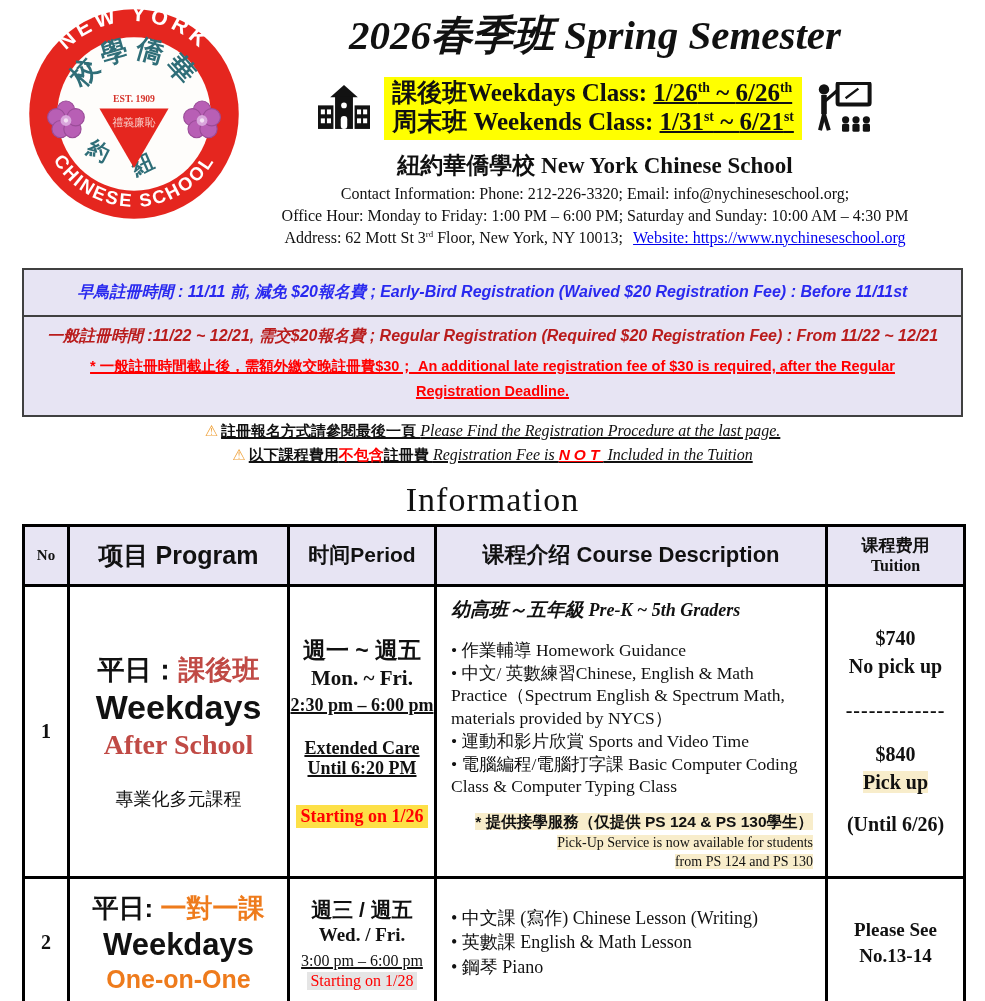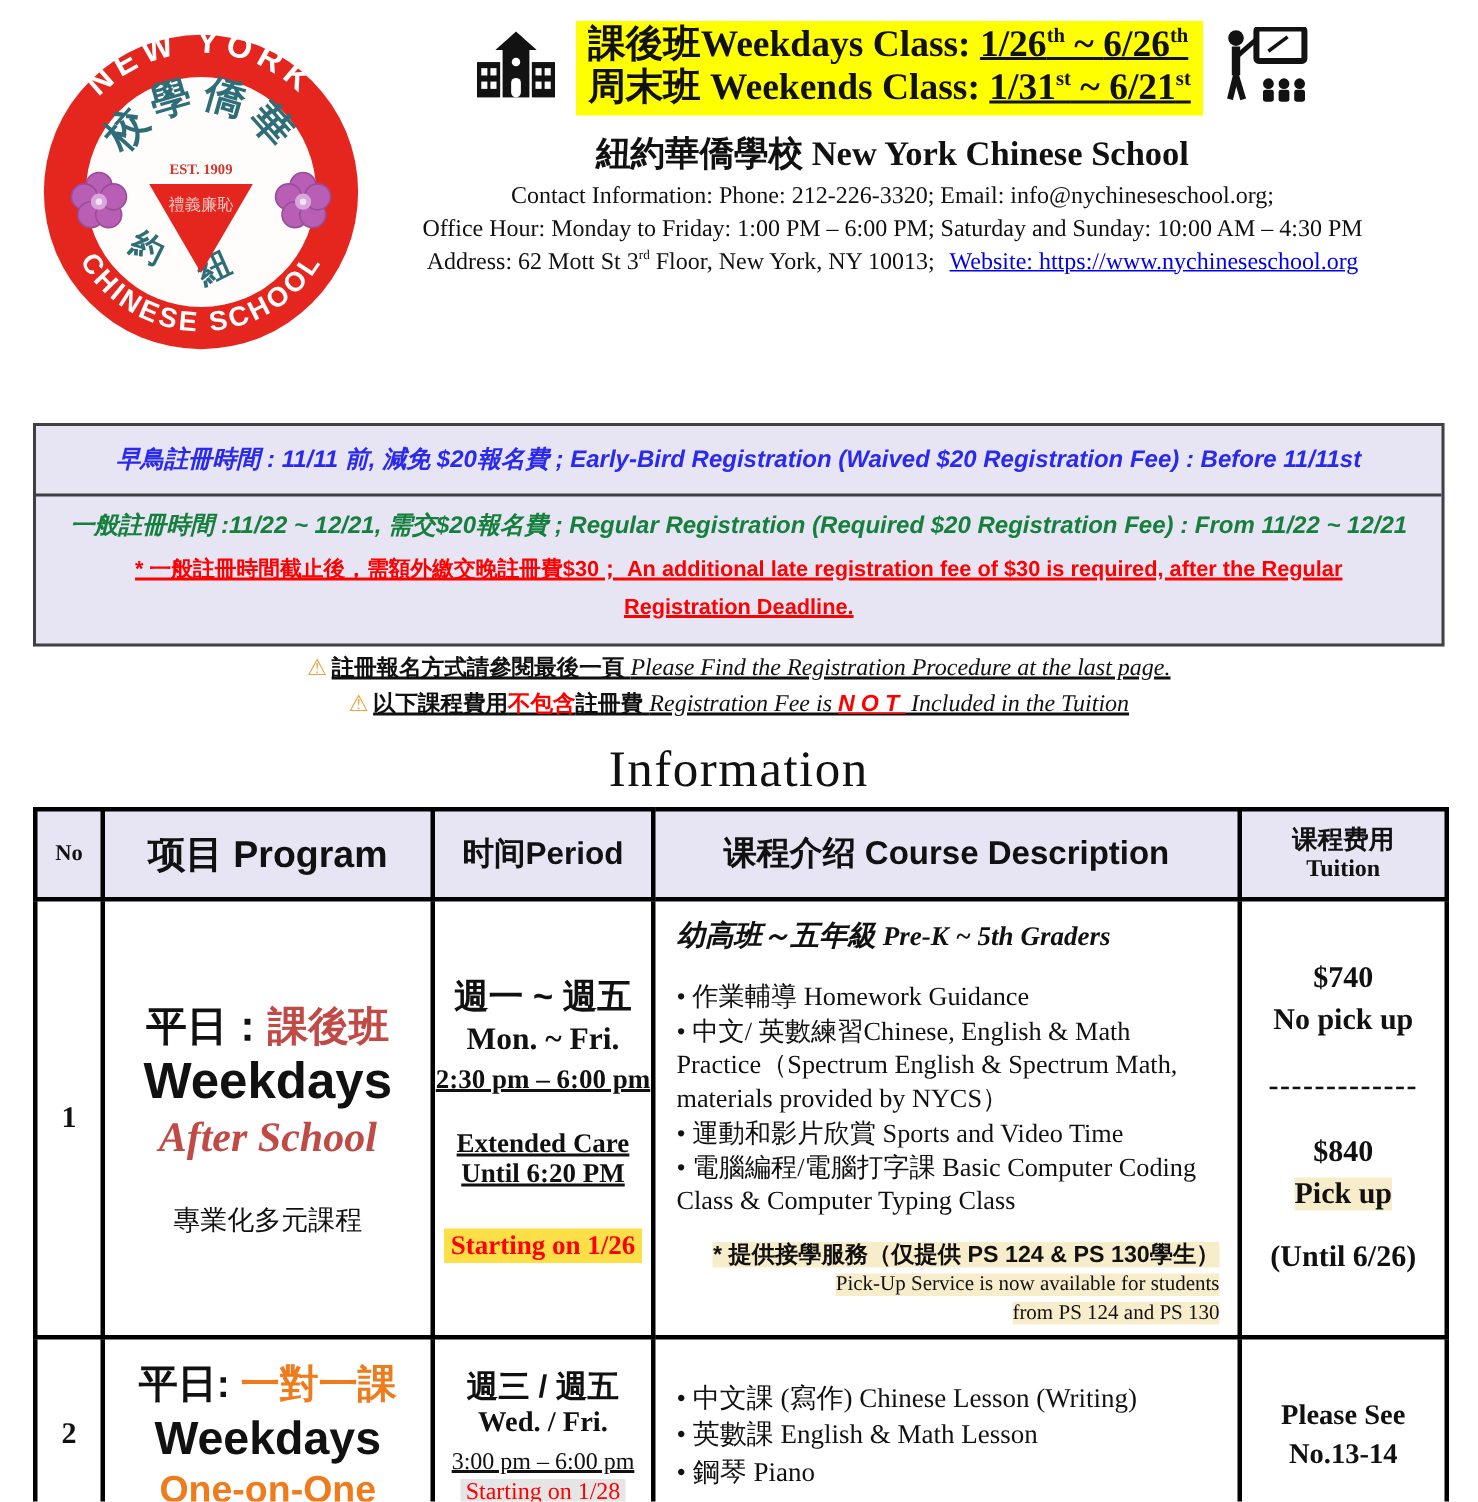--- a/index.html
+++ b/index.html
@@ -18,21 +18,21 @@
   sup { font-size:0.55em; vertical-align:super; line-height:0; }
   .school-name { margin-top:10px; font-size:23px; font-weight:bold; }
   .contact-block { margin-top:2px; font-size:16px; line-height:1.36; }
   .web-link { color:#0000EE; text-decoration:underline; margin-left:6px; cursor:pointer; }
 
   
   .regbox { margin:8px 22px 0; border:2px solid #404040; background:#E7E4F3; }
   .reg-early { padding:12px 6px; text-align:center; font-family:"Liberation Sans",sans-serif;
                font-weight:bold; font-style:italic; font-size:16px; color:#2929EF; }
   .reg-regular { border-top:2px solid #404040; padding:9px 4px 10px; text-align:center; }
-  .reg-regular-main { font-family:"Liberation Sans",sans-serif; font-weight:bold; font-style:italic; font-size:16px; color:#15803d; }
+  .reg-regular-main { font-family:"Liberation Sans",sans-serif; font-weight:bold; font-style:italic; font-size:16px; color:#b91c1c; }
   .reg-late { margin-top:7px; color:#FF0000; font-family:"Liberation Sans",sans-serif;
               font-weight:bold; font-size:14.5px; line-height:1.75; }
   .reg-late .u { text-decoration-thickness:1.5px; }
 
   
   .note-line { text-align:center; font-size:15.5px; margin-top:5px; }
   .warn-icon { color:#EFA23C; font-family:"DejaVu Sans",sans-serif; font-size:15px; margin-right:3px; }
   .note-zh { font-family:"Liberation Sans",sans-serif; font-weight:bold; font-size:15px; }
   .note-en { font-style:italic; font-size:16px; }
   .red-strong { color:#FF0000; }
@@ -54,21 +54,21 @@
 
   td.cell-no { text-align:center; font-weight:bold; font-size:20px; }
   td.cell-center { text-align:center; }
   tr.row-1 td { height:292px; }
   tr.row-2 td { height:130px; }
 
   .prog-zh { font-family:"Liberation Sans",sans-serif; font-weight:bold; font-size:27px; white-space:nowrap; }
   .accent-brick { color:#C04A45; }
   .accent-orange { color:#EE7B1C; }
   .prog-en { font-family:"Liberation Sans",sans-serif; font-weight:bold; font-size:34px; line-height:1.15; }
-  .prog-sub { font-weight:bold; font-size:28px; color:#C04A45; margin-top:2px;font-style:italic; }
+  .prog-sub { font-weight:bold; font-size:28px; color:#C04A45; margin-top:2px; }
   .prog-note { font-family:"Liberation Sans",sans-serif; font-size:18px; margin-top:26px; }
   .prog-en-2 { font-family:"Liberation Sans",sans-serif; font-weight:bold; font-size:31px; line-height:1.2; }
   .prog-sub-2 { font-family:"Liberation Sans",sans-serif; font-weight:bold; font-size:25px; color:#EE7B1C; margin-top:2px; }
 
   .period-zh { font-family:"Liberation Sans",sans-serif; font-weight:bold; font-size:23px; white-space:nowrap; }
   .period-en { font-weight:bold; font-size:21px; }
   .period-time { font-weight:bold; font-size:18px; margin-top:4px; }
   .period-ext { font-weight:bold; font-size:18px; line-height:1.15; margin-top:22px; }
   .starting { display:inline-block; background:#fde047; color:#FF0000; font-weight:bold;
               font-size:18px; padding:1px 4px; margin-top:26px; }
@@ -140,20 +140,21 @@
         <circle cx="158" cy="114" r="8" fill="#B85FB5"></circle>
           <circle cx="169" cy="114" r="8" fill="#B85FB5"></circle>
         <circle cx="172" cy="103" r="8" fill="#B85FB5"></circle>
           <circle cx="163" cy="106" r="5" fill="#D9A6DC" stroke="none"></circle>
         <circle cx="163" cy="106" r="2" fill="#F3E2F4" stroke="none"></circle>
       </g>
     </svg>
   </div>
 
   <div class="header-right">
+    <div class="page-title">2026春季班 Spring Semester</div>
 
     <div class="banner-row">
       <span>
         <svg width="52" height="46" viewBox="0 0 64 54" fill="#121212">
           <polygon points="32,0 15,15 49,15"></polygon>
           <rect x="21" y="14" width="22" height="40"></rect>
           <rect x="0" y="25" width="19" height="29"></rect>
           <rect x="45" y="25" width="19" height="29"></rect>
           <circle cx="32" cy="25" r="3.5" fill="#fff"></circle>
           <rect x="28" y="38" width="8" height="16" rx="4" fill="#fff"></rect>

